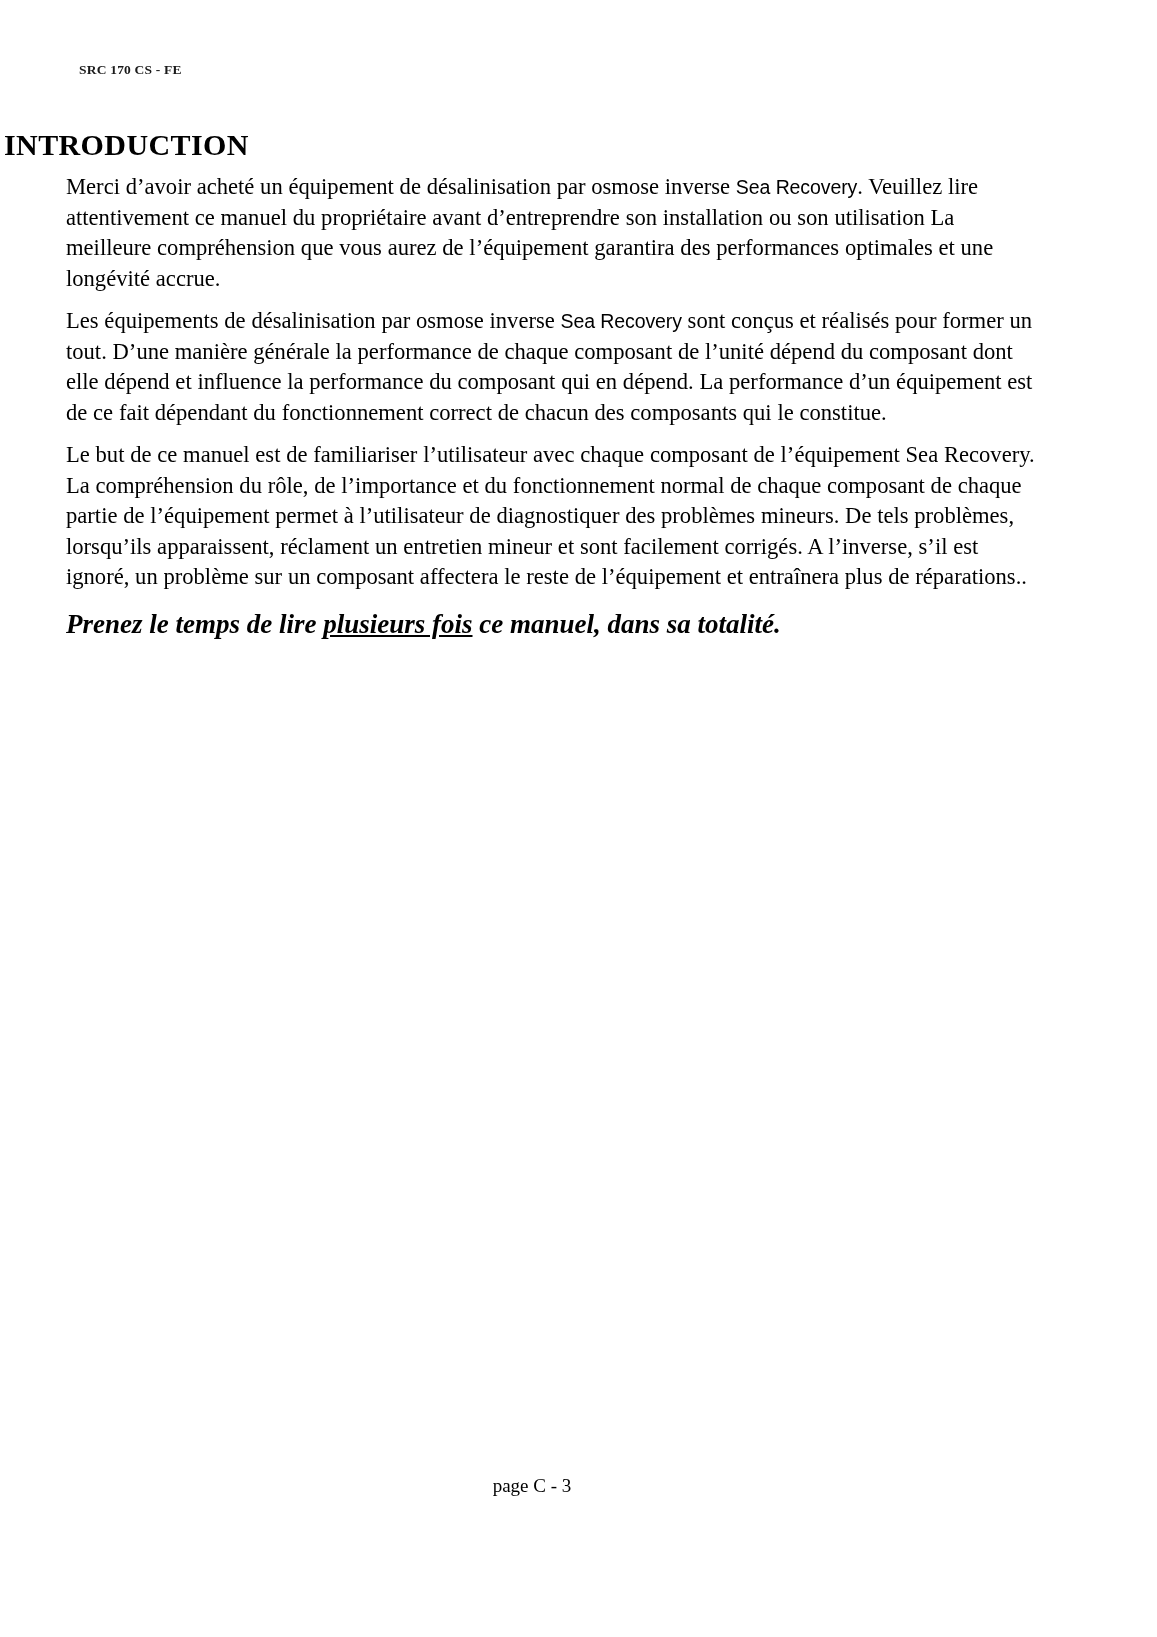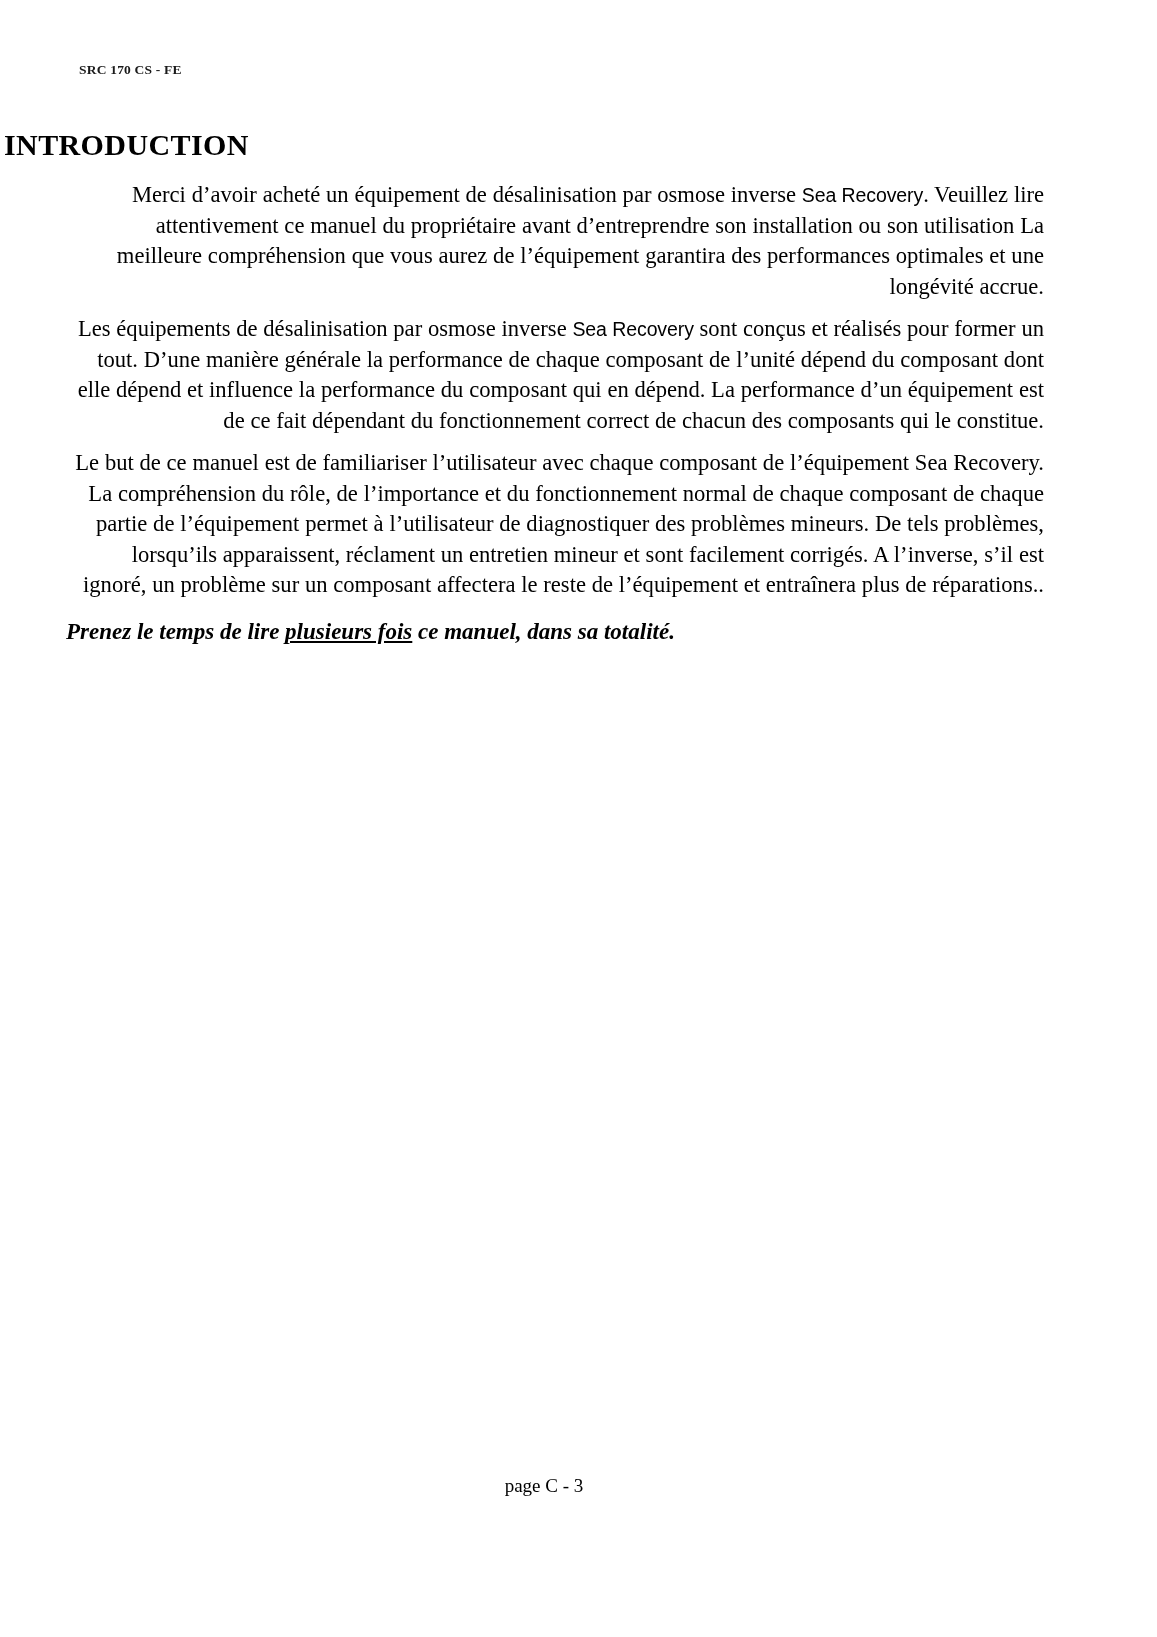--- a/index.html
+++ b/index.html
@@ -51,50 +51,50 @@
     position: absolute;
     top: 172px;
     left: 66px;
     width: 978px;
   }
 
   .para {
     font-family: "Liberation Serif", "DejaVu Serif", serif;
     font-size: 22.6px;
     line-height: 30.5px;
-    text-align: right;
-    margin: 8px 0 12px 0;
+    text-align: left;
+    margin: 0 0 12px 0;
     color: #000000;
     word-spacing: 0.1px;
   }
 
   .brand {
     font-family: "Liberation Sans", "DejaVu Sans", sans-serif;
     font-size: 19.5px;
     letter-spacing: -0.1px;
   }
 
   .callout {
     font-family: "Liberation Serif", "DejaVu Serif", serif;
-    font-size: 23px;
+    font-size: 27px;
     font-weight: bold;
     font-style: italic;
     line-height: 34px;
     margin: 14px 0 8px 0;
     color: #000000;
   }
   .callout .u {
     text-decoration: underline;
   }
 
   
   .doc-footer {
     position: absolute;
     top: 1475px;
-    left: 16px;
+    left: 4px;
     width: 1056px;
     text-align: center;
     font-family: "Liberation Serif", "DejaVu Serif", serif;
     font-size: 19px;
     color: #000000;
   }
 </style>
 </head>
 <body>
 

